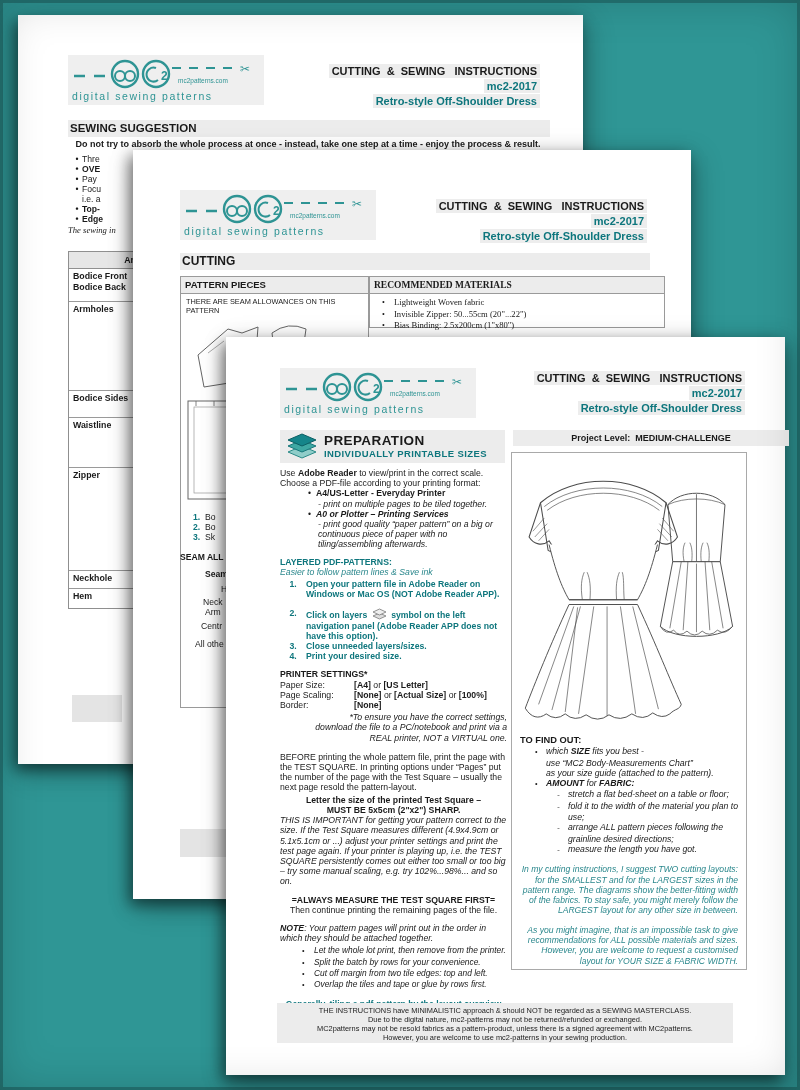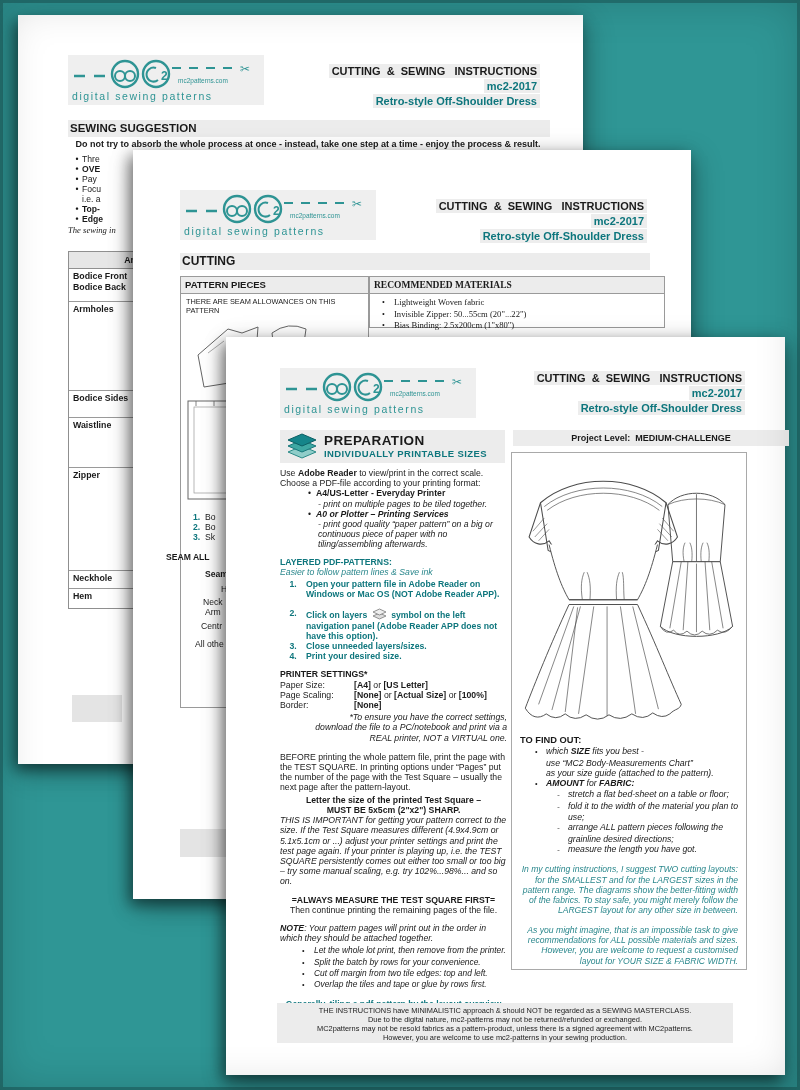--- a/index.html
+++ b/index.html
@@ -160,21 +160,21 @@
 
     <div class="abs boxed" style="left:236px;top:126px;width:294px;height:50px;font-family:Liberation Serif, serif;">
       <div class="box-hd">RECOMMENDED MATERIALS</div>
       <ul class="plain mat">
         <li>Lightweight Woven fabric</li>
         <li>Invisible Zipper: 50...55cm (20"...22")</li>
         <li>Bias Binding: 2.5x200cm (1"x80")</li>
       </ul>
     </div>
 
-    <div class="abs frag b" style="left:33px;top:402px;">SEAM  ALL</div>
+    <div class="abs frag b" style="left:47px;top:402px;">SEAM  ALL</div>
     <div class="abs frag b" style="left:72px;top:419px;">Seam</div>
     <div class="abs frag" style="left:88px;top:434px;">H</div>
     <div class="abs frag" style="left:70px;top:447px;">Neck</div>
     <div class="abs frag" style="left:72px;top:457px;">Arm</div>
     <div class="abs frag" style="left:68px;top:471px;">Centr</div>
     <div class="abs frag" style="left:62px;top:489px;">All othe</div>
     <div class="abs" style="left:47px;top:679px;width:72px;height:28px;background:#E4E4E4;"></div>
   </div>
 
   <div class="page" style="left:226px;top:337px;width:559px;height:738px;z-index:3;">
@@ -253,21 +253,21 @@
         </div>
       <div class="ps-row">
           <span class="lab">Page Scaling:</span>
           <span><span class="b">[None]</span><span> or </span><span class="b">[Actual Size]</span><span> or </span><span class="b">[100%]</span></span>
         </div>
       <div class="ps-row">
           <span class="lab">Border:</span>
           <span class="b">[None]</span>
         </div>
       <p class="i rt" style="margin-top:2px;padding-left:30px;">*To ensure you have the correct settings, download the file to a PC/notebook and print via a REAL printer, NOT a VIRTUAL one.</p>
-      <p style="margin-top:9px;">BEFORE printing the whole pattern file, print the page with the TEST SQUARE. In printing options under “Pages” put the number of the page with the Test Square – usually the next page after the pattern-layout.</p>
+      <p style="margin-top:9px;">BEFORE printing the whole pattern file, print the page with the TEST SQUARE. In printing options under “Pages” put the number of the page with the Test Square – usually the next page resold the pattern-layout.</p>
       <p class="b ctr" style="margin-top:2px;"><span>Letter the size of the printed Test Square –</span><br><span>MUST BE 5x5cm (2"x2") SHARP.</span></p>
       <p class="i">THIS IS IMPORTANT for getting your pattern correct to the size. If the Test Square measures different (4.9x4.9cm or 5.1x5.1cm or ...) adjust your printer settings and print the test page again. If your printer is playing up, i.e. the TEST SQUARE persistently comes out either too small or too big – try some manual scaling, e.g. try 102%...98%... and so on.</p>
       <p class="b ctr" style="margin-top:8px;">=ALWAYS MEASURE THE TEST SQUARE FIRST=</p>
       <p class="ctr">Then continue printing the remaining pages of the file.</p>
       <p class="i" style="margin-top:8px;"><span class="b">NOTE</span><span>: Your pattern pages will print out in the order in which they should be attached together.</span></p>
       <ul class="tile-ul">
         <li>Let the whole lot print, then remove from the printer.</li>
         <li>Split the batch by rows for your convenience.</li>
         <li>Cut off margin from two tile edges: top and left.</li>
         <li>Overlap the tiles and tape or glue by rows first.</li>

